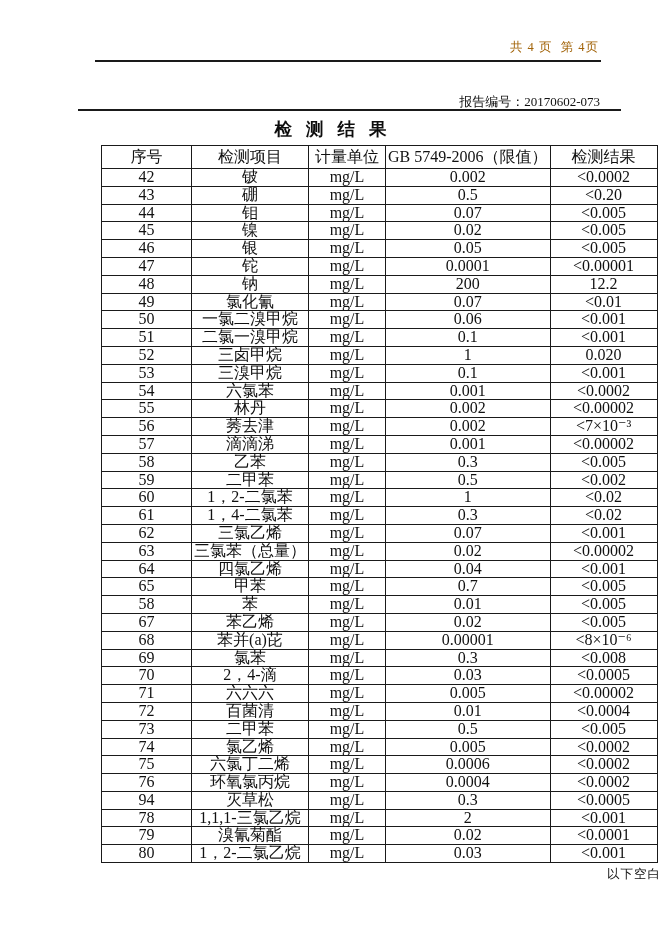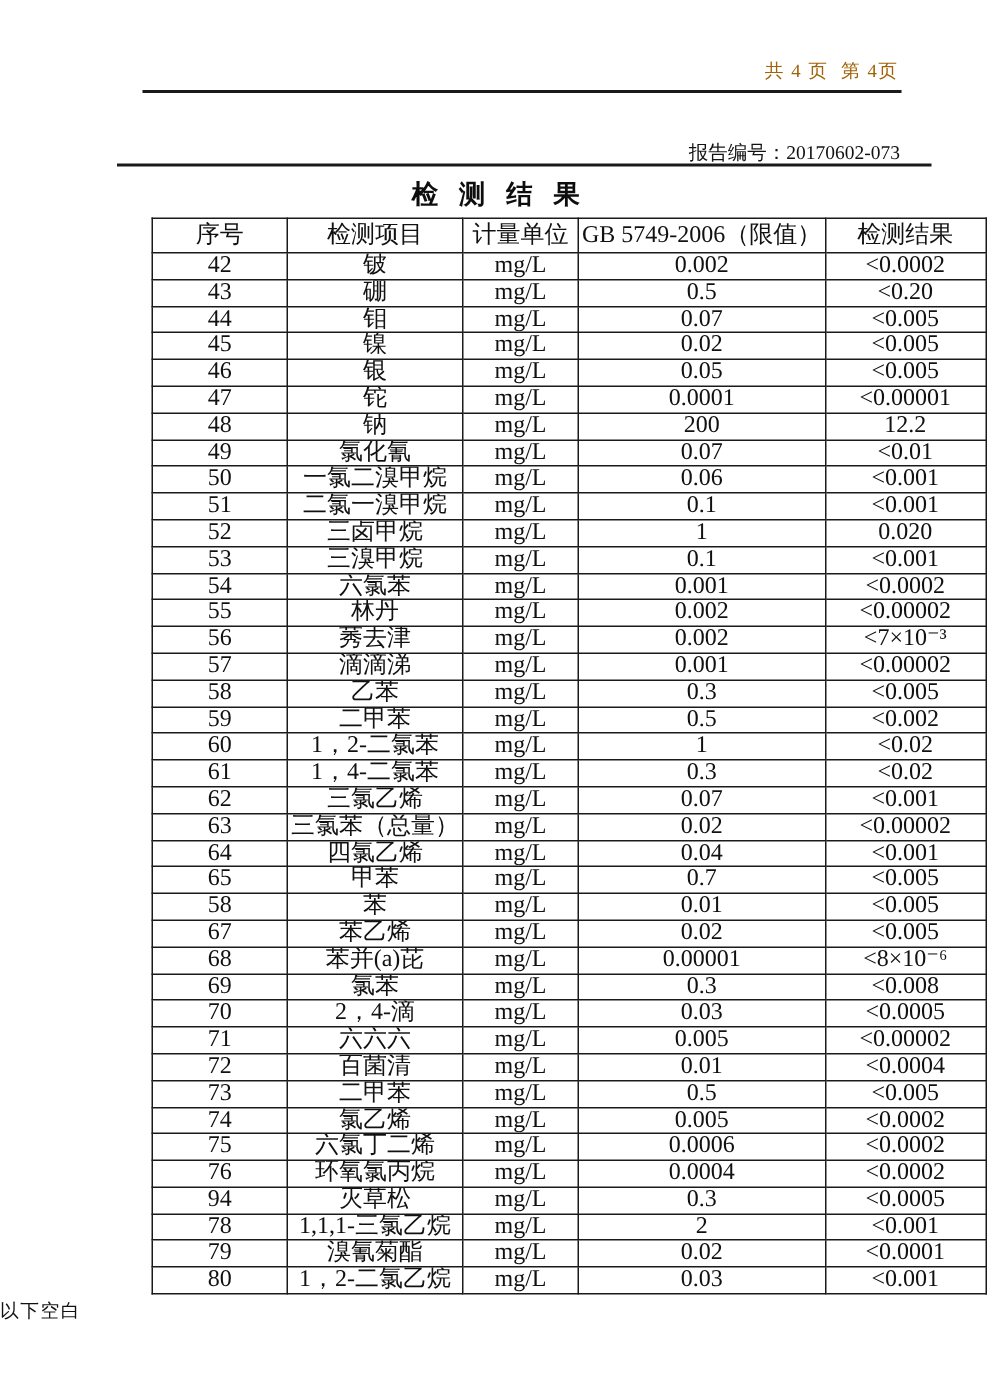--- a/index.html
+++ b/index.html
@@ -96,21 +96,21 @@
   .col-no     { width: 90px; }
   .col-item   { width: 107px; }
   .col-unit   { width: 77px; }
   .col-limit  { width: 133px; }
   .col-result { width: 107px; }
   .footer-note {
     position: absolute;
     top: 866px;
     left: 0;
     width: 100%;
-    text-align: left;
+    text-align: right;
     font-size: 12.5px;
     letter-spacing: 1px;
     color: #111;
   }
 </style>
 </head>
 <body>
 
 <div class="page">
 

